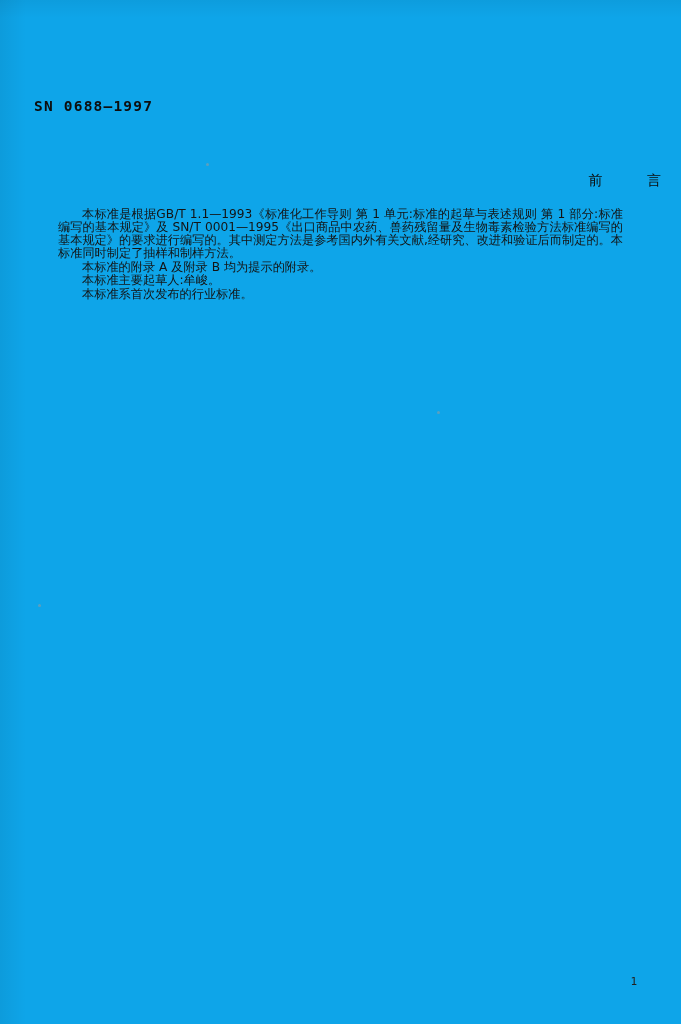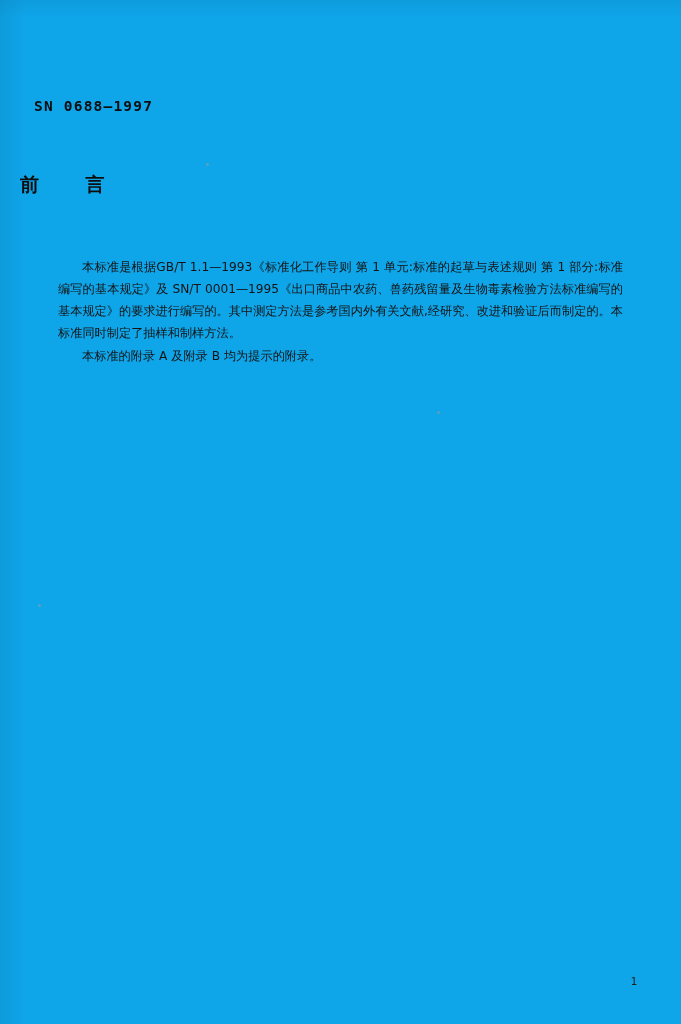--- a/index.html
+++ b/index.html
@@ -43,39 +43,38 @@
     letter-spacing: 1.2px;
     font-weight: 700;
     color: #0d0d0d;
   }
 
   .doc-title {
     position: absolute;
     left: 0;
     right: 0;
     top: 172px;
-    text-align: left;
+    text-align: right;
     font-family: "DejaVu Sans", "Liberation Sans", sans-serif;
-    font-size: 19px;
-    font-weight: 700;
+    font-size: 14px;
+    font-weight: 400;
     letter-spacing: 20px;
     text-indent: 20px;
     color: #0d0d0d;
   }
 
   .body-block {
     position: absolute;
     left: 58px;
     right: 58px;
     top: 208px;
     font-size: 12.2px;
-    line-height: 22px;
+    line-height: 13px;
     color: #141414;
     text-align: justify;
-    margin-top: 48px;
   }
   .para {
     margin: 0 0 0.5px 0;
     text-align: justify;
   }
   .para.indent {
     text-indent: 24px;
   }
 
   .page-number {
@@ -103,20 +102,22 @@
   <div class="scan-edge-left"></div>
   <div class="scan-edge-top"></div>
 
   <div class="std-number">SN 0688—1997</div>
 
   <div class="doc-title">前    言</div>
 
   <div class="body-block">
     <p class="para indent">本标准是根据GB/T 1.1—1993《标准化工作导则  第 1 单元:标准的起草与表述规则  第 1 部分:标准编写的基本规定》及 SN/T 0001—1995《出口商品中农药、兽药残留量及生物毒素检验方法标准编写的基本规定》的要求进行编写的。其中测定方法是参考国内外有关文献,经研究、改进和验证后而制定的。本标准同时制定了抽样和制样方法。</p>
     <p class="para indent">本标准的附录 A 及附录 B 均为提示的附录。</p>
+    <p class="para indent">本标准主要起草人:牟峻。</p>
+    <p class="para indent">本标准系首次发布的行业标准。</p>
   </div>
 
   <div class="page-number">1</div>
 
   <div class="speck" style="left:206px; top:163px; width:3px; height:3px;"></div>
   <div class="speck" style="left:437px; top:411px; width:3px; height:3px;"></div>
   <div class="speck" style="left:38px; top:604px; width:3px; height:3px;"></div>
 </div>
 
 </body></html>

